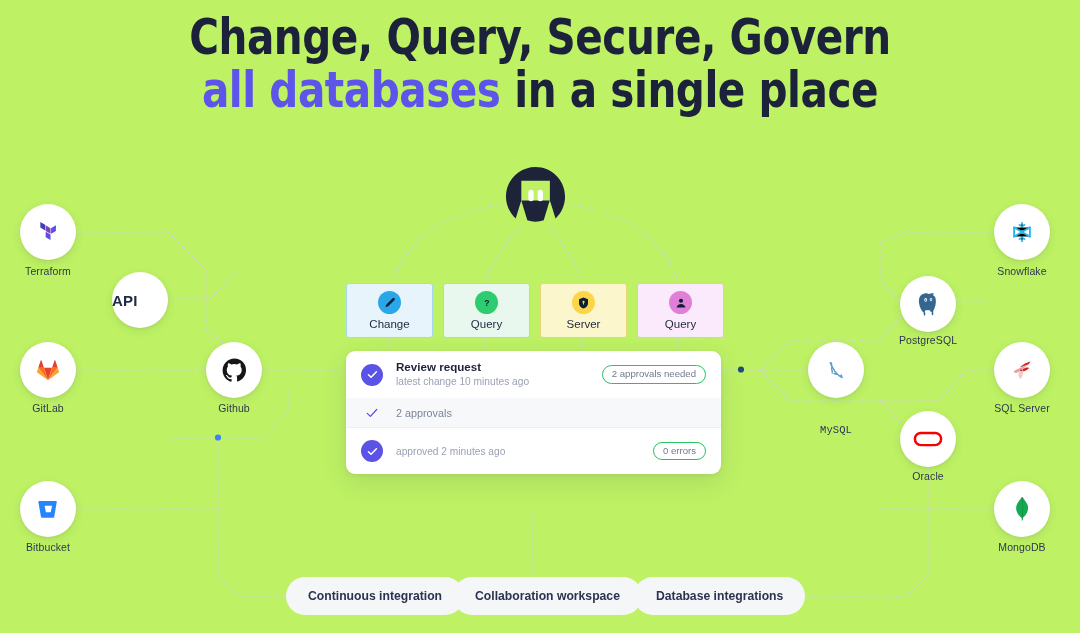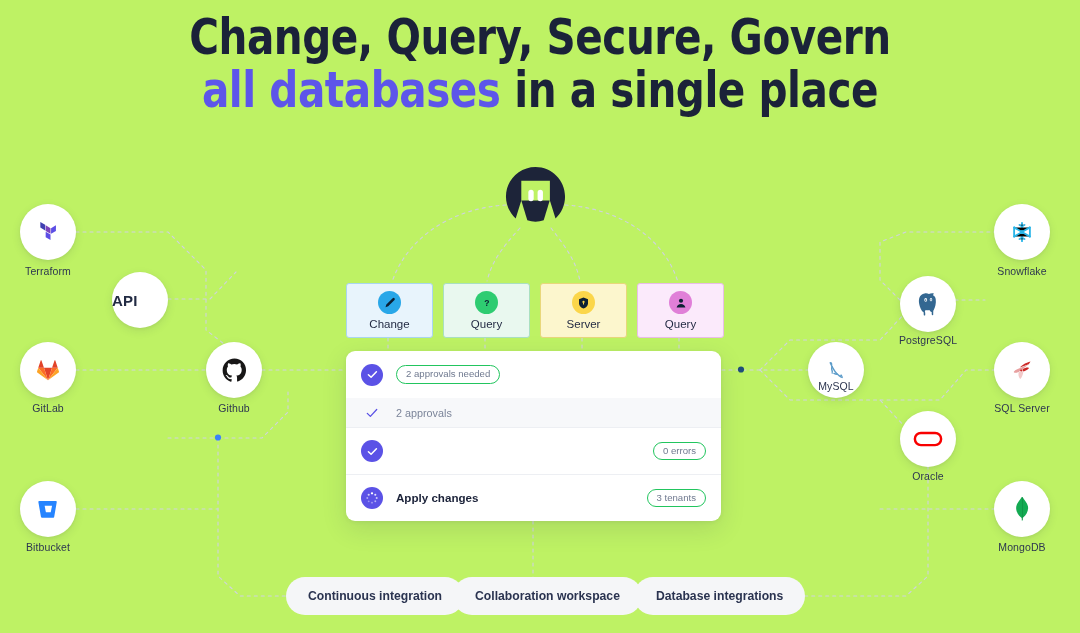--- a/index.html
+++ b/index.html
@@ -351,21 +351,21 @@
           <path d="M6.8 5.2c1.2 2.6 2.6 5.4 4.4 7.9 1.4 2 3 3.7 4.6 4.9"></path>
           <path d="M16.2 18.2c.9.7 1.8 1.2 2.6 1.5"></path>
           <path d="M8.2 8.5c-.4 1.6-.2 3.4.4 5.1"></path>
           <path d="M10.4 15.6c1.0.6 2.2.9 3.3.9"></path>
         </g>
         <path d="M16.0 17.2l3.6 2.6-1.1-3.0z" fill="#5b9bc9"></path>
         <path d="M8.6 13.6l1.1 2.3-2.2-.4z" fill="#5b9bc9"></path>
       </svg>
     </span>
   </div>
-  <div class="node-label" style="left:766px; top:380px;">MySQL</div>
+  <div class="node-label" style="left:766px; top:424px;font-family:Liberation Mono, monospace;">MySQL</div>
 
   <div class="node" style="left:900px; top:411px;">
     <span class="glyph">
       <svg width="30" height="18" viewBox="0 0 32 18">
         <rect x="2" y="2.5" width="28" height="13" rx="6.5" fill="none" stroke="#f80000" stroke-width="2.6"></rect>
       </svg>
     </span>
   </div>
   <div class="node-label" style="left:858px; top:470px;">Oracle</div>
 
@@ -408,64 +408,49 @@
     <span class="cat-label">Query</span>
   </div>
 
   <div id="wf">
 
     <div class="wf-row tall">
       <span class="wf-ico">
         <svg width="11" height="11" viewBox="0 0 14 14">
             <path d="M1.8 7.3 5.2 10.6 12 3.6" stroke="#fff" stroke-width="1.9" fill="none" stroke-linecap="round" stroke-linejoin="round"></path>
           </svg>
+      </span>
+      <span class="wf-text">
+        <span class="wf-title" style="display:block">Review request</span>
+        <span class="wf-sub" style="display:block">latest change 10 minutes ago</span>
       </span>
       <span class="wf-badge">2 approvals needed</span>
     </div>
 
     <div class="wf-row shaded">
       <span class="wf-check-plain">
         <svg width="12" height="12" viewBox="0 0 14 14">
             <path d="M1.5 7.4 5.1 10.9 12.5 2.9" stroke="#5b52e6" stroke-width="1.5" fill="none" stroke-linecap="round" stroke-linejoin="round"></path>
           </svg>
       </span>
       <span class="wf-muted">2 approvals</span>
     </div>
 
     <div class="wf-row tall divider">
       <span class="wf-ico">
         <svg width="11" height="11" viewBox="0 0 14 14">
             <path d="M1.8 7.3 5.2 10.6 12 3.6" stroke="#fff" stroke-width="1.9" fill="none" stroke-linecap="round" stroke-linejoin="round"></path>
           </svg>
       </span>
       <span class="wf-text">
+        <span class="wf-sub" style="display:block">approved 2 minutes ago</span>
       </span>
       <span class="wf-badge">0 errors</span>
     </div>
 
-    <div class="wf-row tall divider">
-      <span class="wf-ico">
-        <svg width="16" height="16" viewBox="0 0 16 16">
-          <g fill="#ffffff">
-            <circle cx="8" cy="3.3" r="1.15" opacity="1"></circle>
-            <circle cx="11.3" cy="4.7" r="1.05" opacity=".85"></circle>
-            <circle cx="12.7" cy="8" r="1.0" opacity=".7"></circle>
-            <circle cx="11.3" cy="11.3" r=".95" opacity=".55"></circle>
-            <circle cx="8" cy="12.7" r=".9" opacity=".45"></circle>
-            <circle cx="4.7" cy="11.3" r=".9" opacity=".4"></circle>
-            <circle cx="3.3" cy="8" r=".95" opacity=".5"></circle>
-            <circle cx="4.7" cy="4.7" r="1.05" opacity=".75"></circle>
-          </g>
-        </svg>
-      </span>
-      <span class="wf-text">
-        <span class="wf-title" style="display:block">Apply changes</span>
-      </span>
-      <span class="wf-badge">3 tenants</span>
-    </div>
 
   </div>
 
   <div class="bpill" style="left:286px; top:577px;">
     <span>Continuous integration</span>
   </div>
   <div class="bpill" style="left:453px; top:577px;">
     <span>Collaboration workspace</span>
   </div>
   <div class="bpill" style="left:634px; top:577px;align-items:center;">

